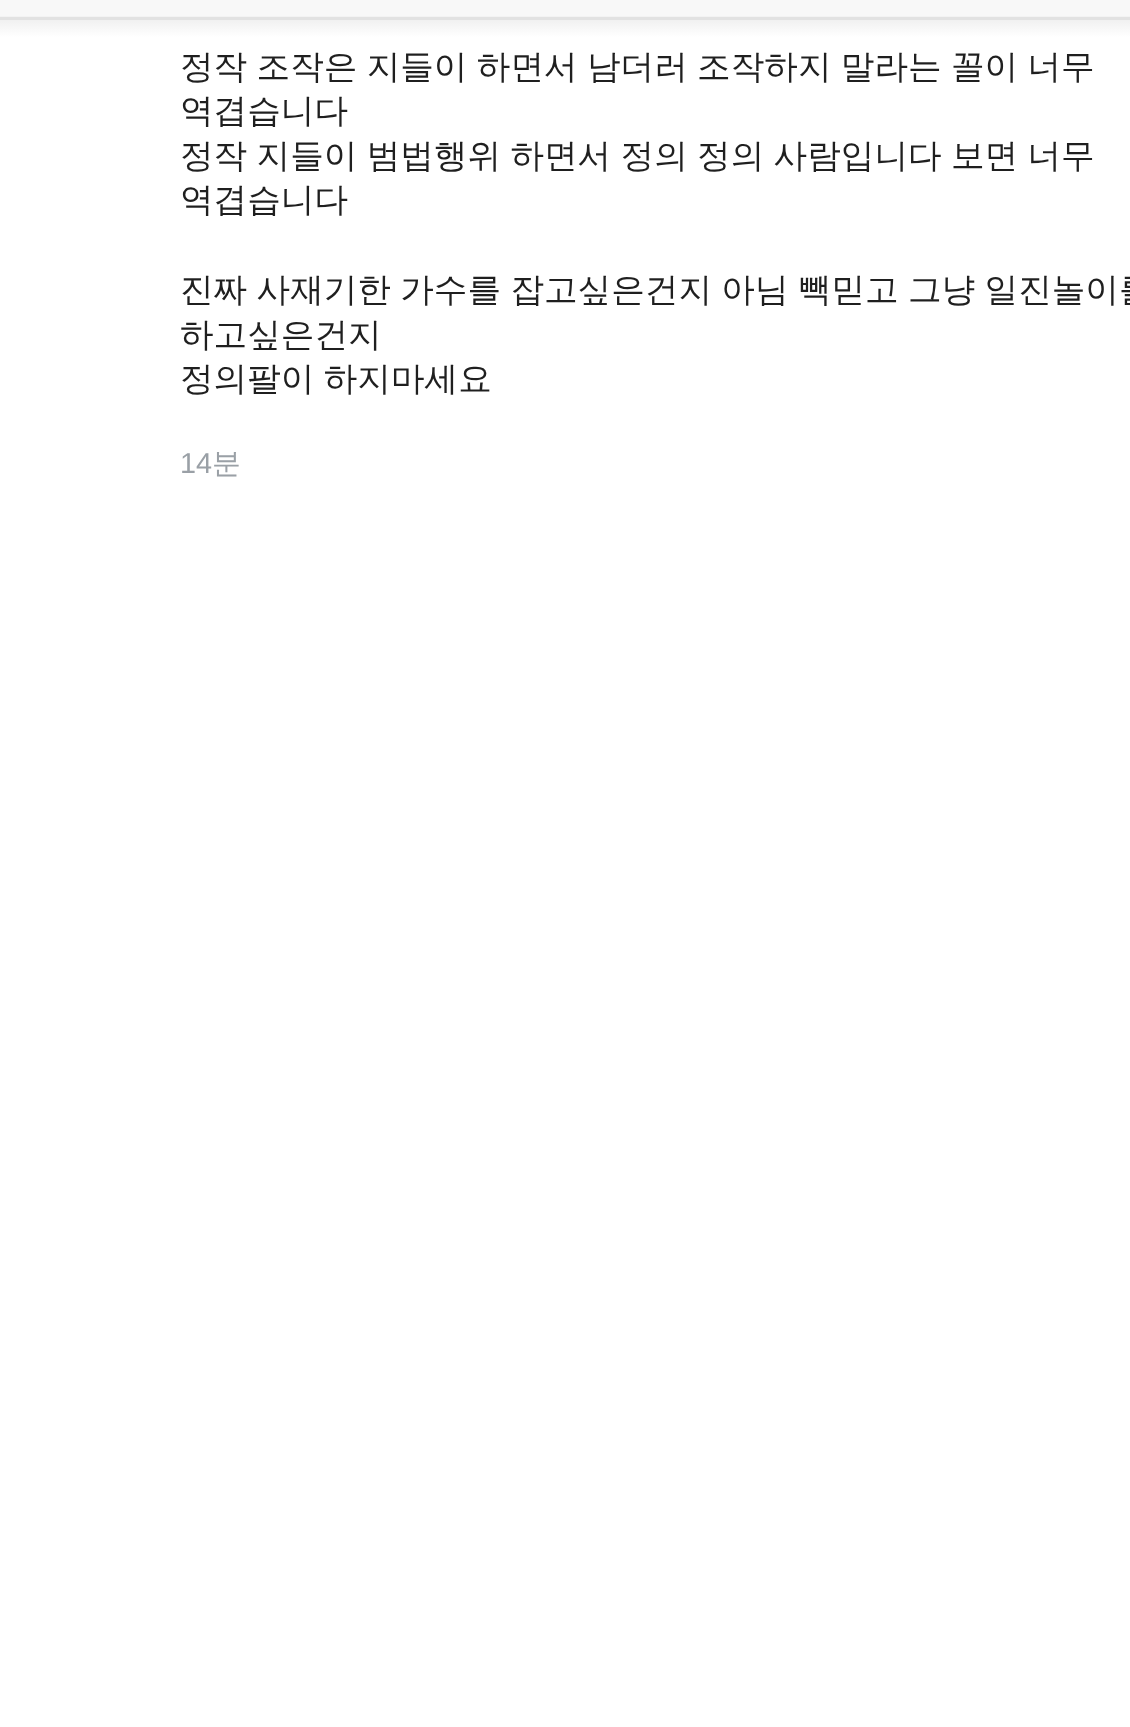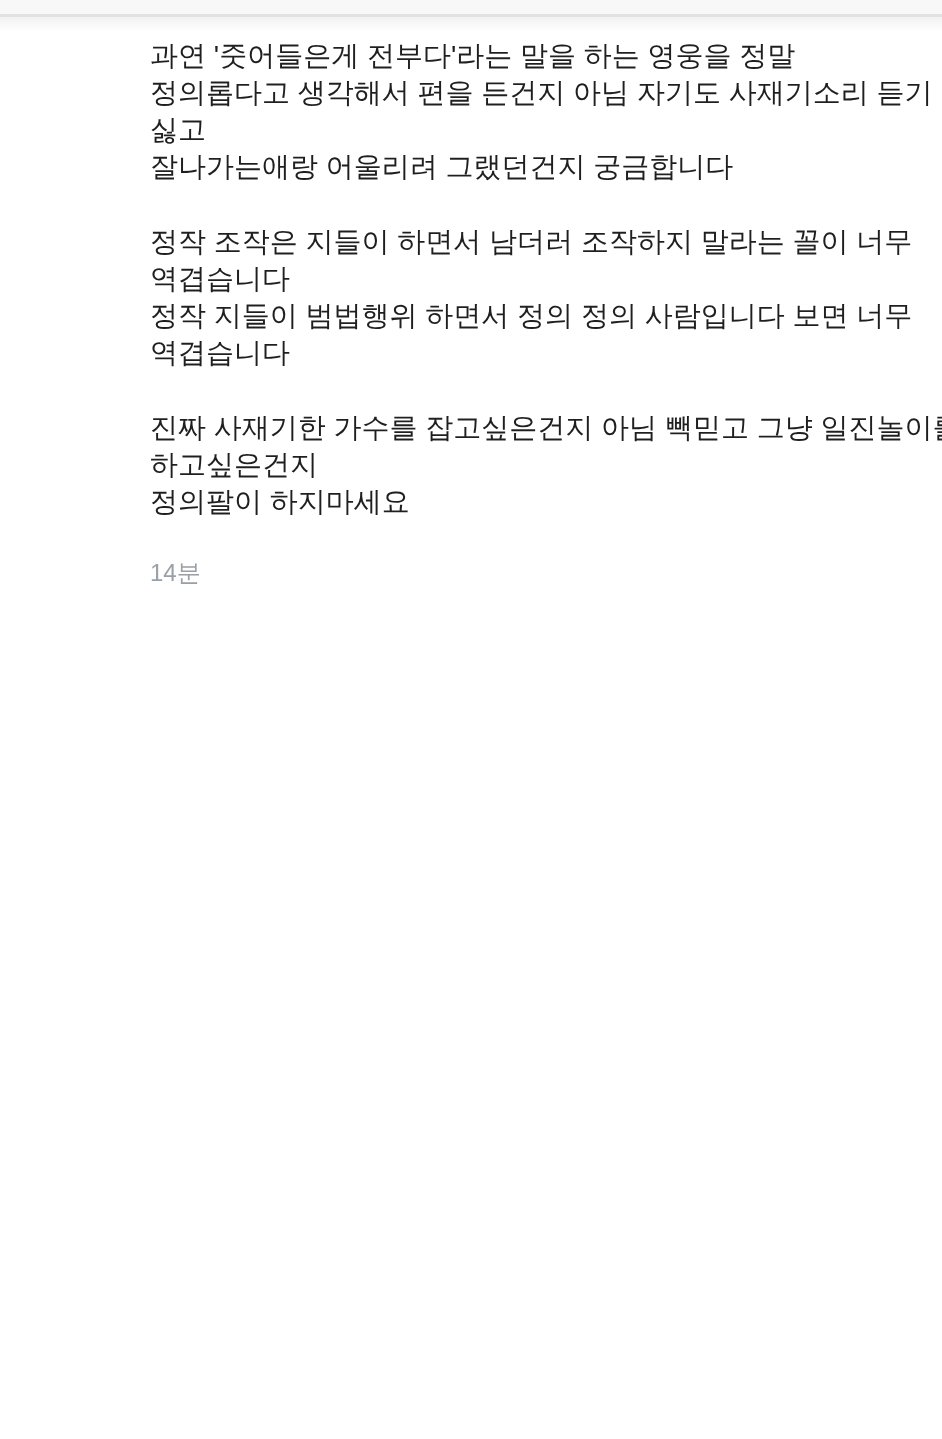--- a/index.html
+++ b/index.html
@@ -47,24 +47,20 @@
 </style>
 </head>
 <body>
 
 <div class="page">
   <div class="status-strip"></div>
   <div class="strip-shadow"></div>
 
   <div class="post-body">
     <div>
-        <p class="para">과연 '줏어들은게 전부다'라는 말을 하는 영웅을 정말
-정의롭다고 생각해서 편을 든건지 아님 자기도 사재기소리 듣기
-싫고
-잘나가는애랑 어울리려 그랬던건지 궁금합니다</p>
         <p class="para">정작 조작은 지들이 하면서 남더러 조작하지 말라는 꼴이 너무
 역겹습니다
 정작 지들이 범법행위 하면서 정의 정의 사람입니다 보면 너무
 역겹습니다</p>
         <p class="para">진짜 사재기한 가수를 잡고싶은건지 아님 빽믿고 그냥 일진놀이를
 하고싶은건지
 정의팔이 하지마세요</p>
       </div>
     <div class="post-timestamp">14분</div>
   </div>

